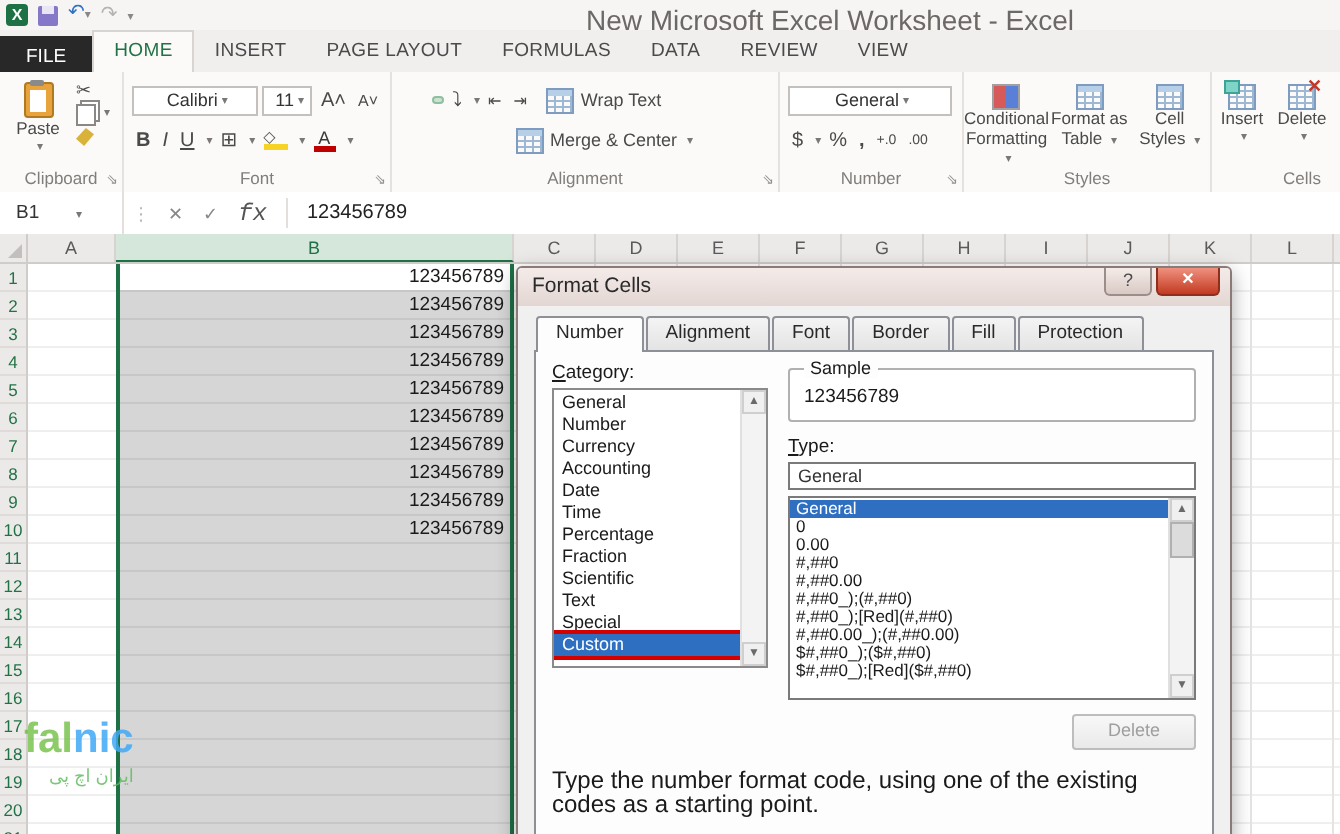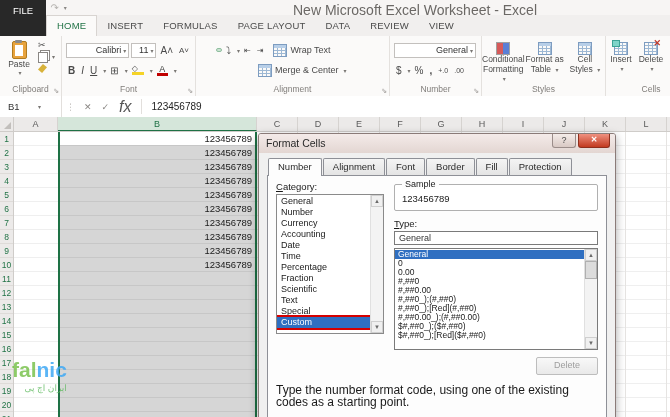--- a/index.html
+++ b/index.html
@@ -15,34 +15,34 @@
   .saveicon{width:10px;height:10px;background:#8678c8;border-radius:1px;position:relative;}
   .saveicon:before{content:"";position:absolute;left:2px;top:0;width:6px;height:4px;background:#e8e6f5;}
   .qbtn{font-size:10px;line-height:10px;color:#2f71c5;}
   .qbtn.dis{color:#b5b2af;}
   .qcaret{font-size:6px;color:#8a8784;}
   .wintitle{position:absolute;left:0;right:0;top:2px;text-align:center;padding-left:160px;
             font-size:14px;color:#6b6865;}
 
   
   .tabrow{left:0;top:15px;width:670px;height:21px;background:#f1efee;display:flex;align-items:flex-end;}
-  .ftab{height:36px;line-height:21px;padding:0 13px;background:#282828;color:#fff;font-size:9.5px;}
+  .ftab{height:18px;line-height:21px;padding:0 13px;background:#282828;color:#fff;font-size:9.5px;}
   .rtab{height:20px;line-height:20px;padding:0 10px;font-size:9.5px;color:#4a4a4a;letter-spacing:.2px;}
   .rtab.active{background:#fbfaf9;color:#217346;border:1px solid #d8d4d1;border-bottom:none;height:20px;}
 
   
   .ribbon{left:0;top:36px;width:670px;height:60px;background:#fbfaf9;border-bottom:1px solid #c8c4c1;
           display:flex;overflow:hidden;}
   .rgroup{position:relative;height:100%;border-right:1px solid #e4e1de;box-sizing:border-box;flex:none;}
   .glabel{position:absolute;left:0;right:0;bottom:2px;text-align:center;font-size:8.5px;color:#807d7a;}
   .launcher{position:absolute;right:2px;bottom:2px;font-size:7px;color:#94918e;line-height:7px;}
   .rrow{position:absolute;left:4px;right:4px;display:flex;align-items:center;gap:2px;}
   .r1{top:5px;height:18px;} .r2{top:25px;height:18px;}
   .combo{border:1px solid #c3c0bd;background:#fff;height:15px;display:flex;align-items:center;
-         font-size:9px;padding:0 2px 0 4px;justify-content:flex-end;box-sizing:border-box;}
+         font-size:9px;padding:0 2px 0 4px;justify-content:center;box-sizing:border-box;}
   .caret{font-size:6px;color:#7a7774;margin-left:2px;}
   .tbtn{font-size:10px;color:#4a4a4a;padding:0 2px;display:flex;align-items:center;}
   .bigbtn{width:30px;display:flex;flex-direction:column;align-items:center;justify-content:flex-start;
           position:absolute;left:4px;top:5px;}
   .clipicon{width:13px;height:16px;background:#e8a33d;border:1px solid #b07b20;border-radius:2px;position:relative;}
   .clipicon:before{content:"";position:absolute;left:2px;top:-2px;width:7px;height:3px;background:#8a8a8a;border-radius:1px;}
   .clipicon:after{content:"";position:absolute;left:2px;top:3px;width:8px;height:11px;background:#fff;}
   .minicol{position:absolute;left:38px;top:4px;display:flex;flex-direction:column;gap:1px;}
   .mini{font-size:9px;line-height:11px;color:#4a4a4a;display:flex;align-items:center;gap:2px;}
   .copyicon{width:8px;height:9px;border:1px solid #8a8784;background:#fff;box-shadow:2px -2px 0 -1px #fff,2px -2px 0 0 #8a8784;}
@@ -75,21 +75,21 @@
   .ins-icon:after{content:"";position:absolute;left:-3px;top:-3px;width:6px;height:5px;background:#7fd4c8;border:1px solid #3da396;}
   .numtxt{font-size:9px;color:#4a4a4a;}
 
   
   .fbar{left:0;top:96px;width:670px;height:21px;background:#fff;border-bottom:1px solid #d0cdc9;
         display:flex;align-items:center;}
   .namebox{width:62px;height:21px;border-right:1px solid #e2dfdc;display:flex;align-items:center;
            justify-content:space-between;padding:0 20px 0 8px;box-sizing:border-box;font-size:9.5px;}
   .fdots{color:#b8b5b2;font-size:9px;padding:0 4px;}
   .fbtn{font-size:9px;color:#8a8784;padding:0 5px;}
-  .fx{font-style:italic;font-family:Liberation Sans, sans-serif;font-size:16px;color:#555;}
+  .fx{font-style:italic;font-family:Liberation Mono, monospace;font-size:12px;color:#555;}
   .fsep{width:1px;height:15px;background:#e2dfdc;margin:0 4px;}
   .fvalue{font-size:10px;color:#222;padding-left:6px;}
 
   
   .colhdrs{left:0;top:117px;width:670px;height:15px;display:flex;background:#eceae9;
            border-bottom:1px solid #cfccc9;box-sizing:border-box;}
   .corner{width:14px;height:100%;border-right:1px solid #cfccc9;box-sizing:border-box;position:relative;background:#eceae9;}
   .corner:after{content:"";position:absolute;right:2px;bottom:2px;border-left:7px solid transparent;border-bottom:7px solid #c2bfbc;}
   .ch{height:100%;border-right:1px solid #d6d3d0;box-sizing:border-box;font-size:9px;color:#5a5a5a;
       display:flex;align-items:center;justify-content:center;}
@@ -168,22 +168,22 @@
     <span class="qcaret">▾</span>
   </div>
   <div class="wintitle">New Microsoft Excel Worksheet - Excel</div>
 </div>
 
 <div class="abs tabrow">
   <div class="ftab">FILE</div>
   <div style="display:flex;align-items:flex-end;">
       <div class="rtab active">HOME</div>
       <div class="rtab">INSERT</div>
+      <div class="rtab">PAGE LAYOUT</div>
       <div class="rtab">FORMULAS</div>
-      <div class="rtab">PAGE LAYOUT</div>
       <div class="rtab">DATA</div>
       <div class="rtab">REVIEW</div>
       <div class="rtab">VIEW</div>
     </div>
 </div>
 
 <div class="abs ribbon">
 
   <div class="rgroup" style="width:62px;">
     <div class="bigbtn">

